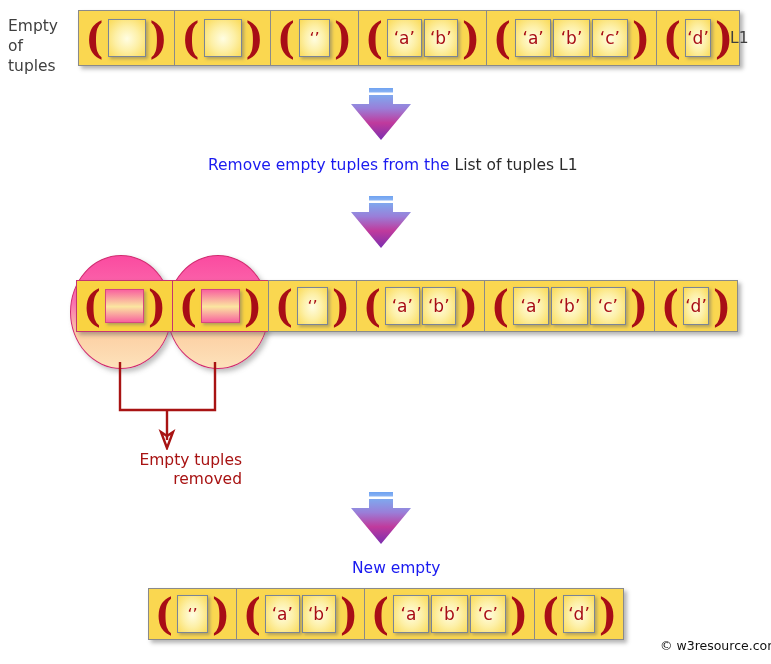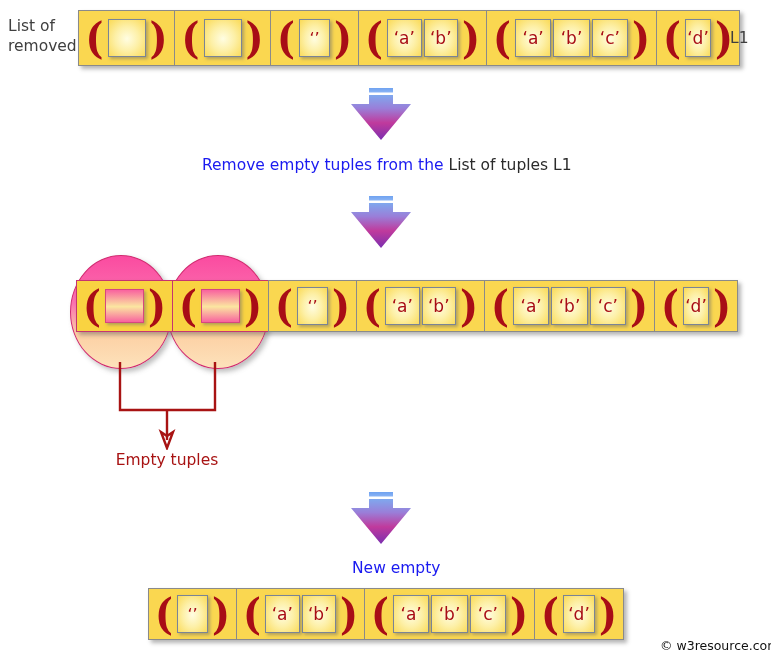--- a/index.html
+++ b/index.html
@@ -31,21 +31,21 @@
     white-space: nowrap;
   }
   .label-black {
     color: #2b2b2b;
     font-size: 15.5px;
   }
   .label-darkred {
     color: #a81313;
     font-size: 15.5px;
     line-height: 19px;
-    text-align: center;
+    text-align: right;
   }
   .watermark {
     color: #111111;
     font-size: 12.5px;
     font-family: "DejaVu Sans", sans-serif;
     white-space: nowrap;
   }
 
   
   .list-bar {
@@ -128,21 +128,21 @@
       <stop offset="100%" stop-color="#7b2fb0"></stop>
     </linearGradient>
     <linearGradient id="arrowTopBar" x1="0" y1="0" x2="0" y2="1">
       <stop offset="0%" stop-color="#6fa2f0"></stop>
       <stop offset="100%" stop-color="#8ab4f5"></stop>
     </linearGradient>
   </defs>
 </svg>
 
 <div class="abs label-gray" style="left:8px; top:16px; width:66px;">
-  <span>List of removed</span>
+  <span>Empty of tuples</span>
 </div>
 
 <div class="abs list-bar" style="left:78px; top:10px; height:56px;">
 
   <div class="tuple-cell" style="width:96px;">
     <span class="paren">(</span>
     <span class="elem-box"></span>
     <span class="paren">)</span>
   </div>
 
@@ -184,21 +184,21 @@
   <span>L1</span>
 </div>
 
 <div class="abs" style="left:349px; top:88px;">
   <svg class="big-arrow" viewBox="0 0 64 55">
     <rect x="20" y="0" width="24" height="4.5" fill="url(#arrowTopBar)"></rect>
     <path d="M20,7 L44,7 L44,16 L62,16 L32,52 L2,16 L20,16 Z" fill="url(#arrowGrad)"></path>
   </svg>
 </div>
 
-<div class="abs" style="left:202px; top:155px;">
+<div class="abs" style="left:208px; top:155px;">
   <span class="label-blue">Remove empty tuples from the</span>
   <span class="label-black">List of tuples L1</span>
 </div>
 
 <div class="abs" style="left:349px; top:196px;">
   <svg class="big-arrow" viewBox="0 0 64 55">
     <rect x="20" y="0" width="24" height="4.5" fill="url(#arrowTopBar)"></rect>
     <path d="M20,7 L44,7 L44,16 L62,16 L32,52 L2,16 L20,16 Z" fill="url(#arrowGrad)"></path>
   </svg>
 </div>
@@ -249,20 +249,21 @@
 </div>
 
 <svg class="abs connector" style="left:95px; top:360px;" width="160" height="90" viewBox="0 0 160 90">
   <path d="M25,2 L25,50 L120,50 L120,2"></path>
   <line x1="72" y1="50" x2="72" y2="80"></line>
   <path d="M72,88 L66,72 L72,76 L78,72 Z" fill="#a81313" stroke="none"></path>
 </svg>
 
 <div class="abs label-darkred" style="left:92px; top:451px; width:150px;">
   <div>Empty tuples</div>
+  <div>removed</div>
 </div>
 
 <div class="abs" style="left:349px; top:492px;">
   <svg class="big-arrow" viewBox="0 0 64 55">
     <rect x="20" y="0" width="24" height="4.5" fill="url(#arrowTopBar)"></rect>
     <path d="M20,7 L44,7 L44,16 L62,16 L32,52 L2,16 L20,16 Z" fill="url(#arrowGrad)"></path>
   </svg>
 </div>
 
 <div class="abs label-blue" style="left:352px; top:558px;">

